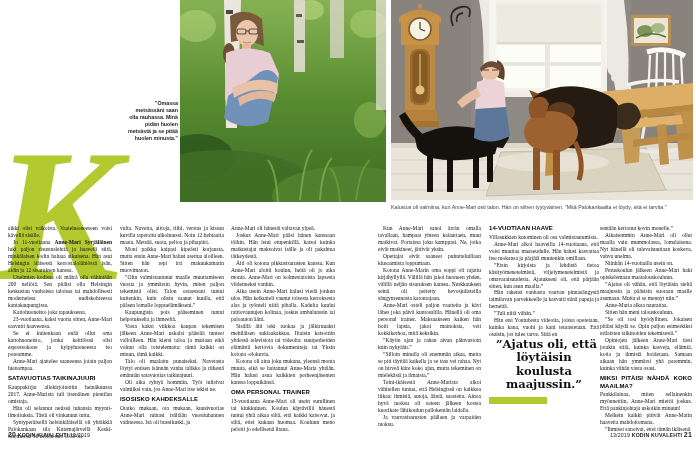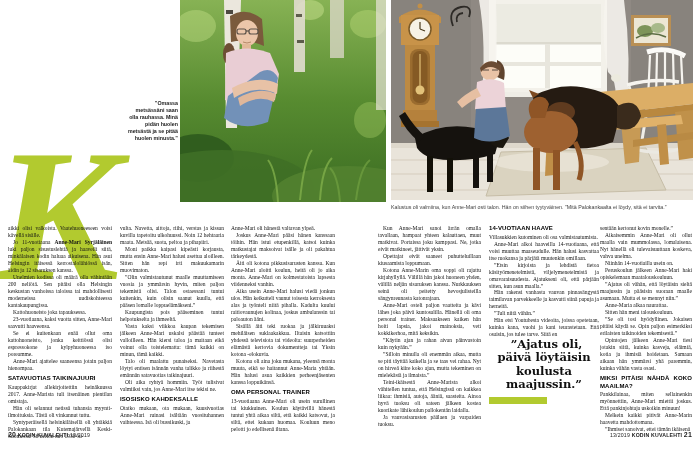--- a/index.html
+++ b/index.html
@@ -261,21 +261,21 @@
   </div>
 
   <div class="col" id="rc2">
     <h4 class="subhead" style="margin-top:0">14-VUOTIAAN HAAVE</h4>
     <p class="flush">Villasukkien kutominen oli osa valmistautumista.</p>
     <p>Anne-Mari alkoi haaveilla 14-vuotiaana, että voisi muuttaa maaseudulle. Hän halusi kasvattaa itse ruokansa ja pärjätä muutenkin omillaan.</p>
     <p>”Etsin kirjoista ja lehdistä tietoa käsityömenetelmistä, viljelymenetelmistä ja omavaraisuudesta. Ajatukseni oli, että pärjään sitten, kun asun maalla.”</p>
     <p>Hän rakensi vanhasta vauvan pinnasängystä taimilavan parvekkeelle ja kasvatti siinä papuja ja herneitä.</p>
     <p>”Tuli niitä vähän.”</p>
     <p>Hän etsi Youtubesta videoita, joissa opetetaan, kuinka kana, vuohi ja kani teurastetaan. Että osaisin, jos tulee tarve. Siitä en</p>
-    <p class="pull-quote">”Ajatus oli, päivä löytäisin koulusta maajussin.”</p>
+    <p class="pull-quote">”Ajatus oli, että löytäisin koulusta maajussin.”</p>
     <div class="quote-bar" style="background: rgb(178, 202, 47);"></div>
   </div>
 
   <div class="col" id="rc3">
     <p class="flush">sentään kertonut kovin monelle.”</p>
     <p>Aikaisemmin Anne-Mari oli ollut maalla vain mummolassa, lomalaisena. Nyt hänellä oli tulevaisuuttaan koskeva, vahva unelma.</p>
     <p>Niinhän 14-vuotiailla usein on.</p>
     <p>Peruskoulun jälkeen Anne-Mari haki opiskelemaan maatalouskouluun.</p>
     <p>”Ajatus oli vähän, että löytäisin sieltä maajussin ja pääsisin suoraan maalle asumaan. Mutta ei se mennyt niin.”</p>
     <p>Anne-Maria alkaa naurattaa.</p>

